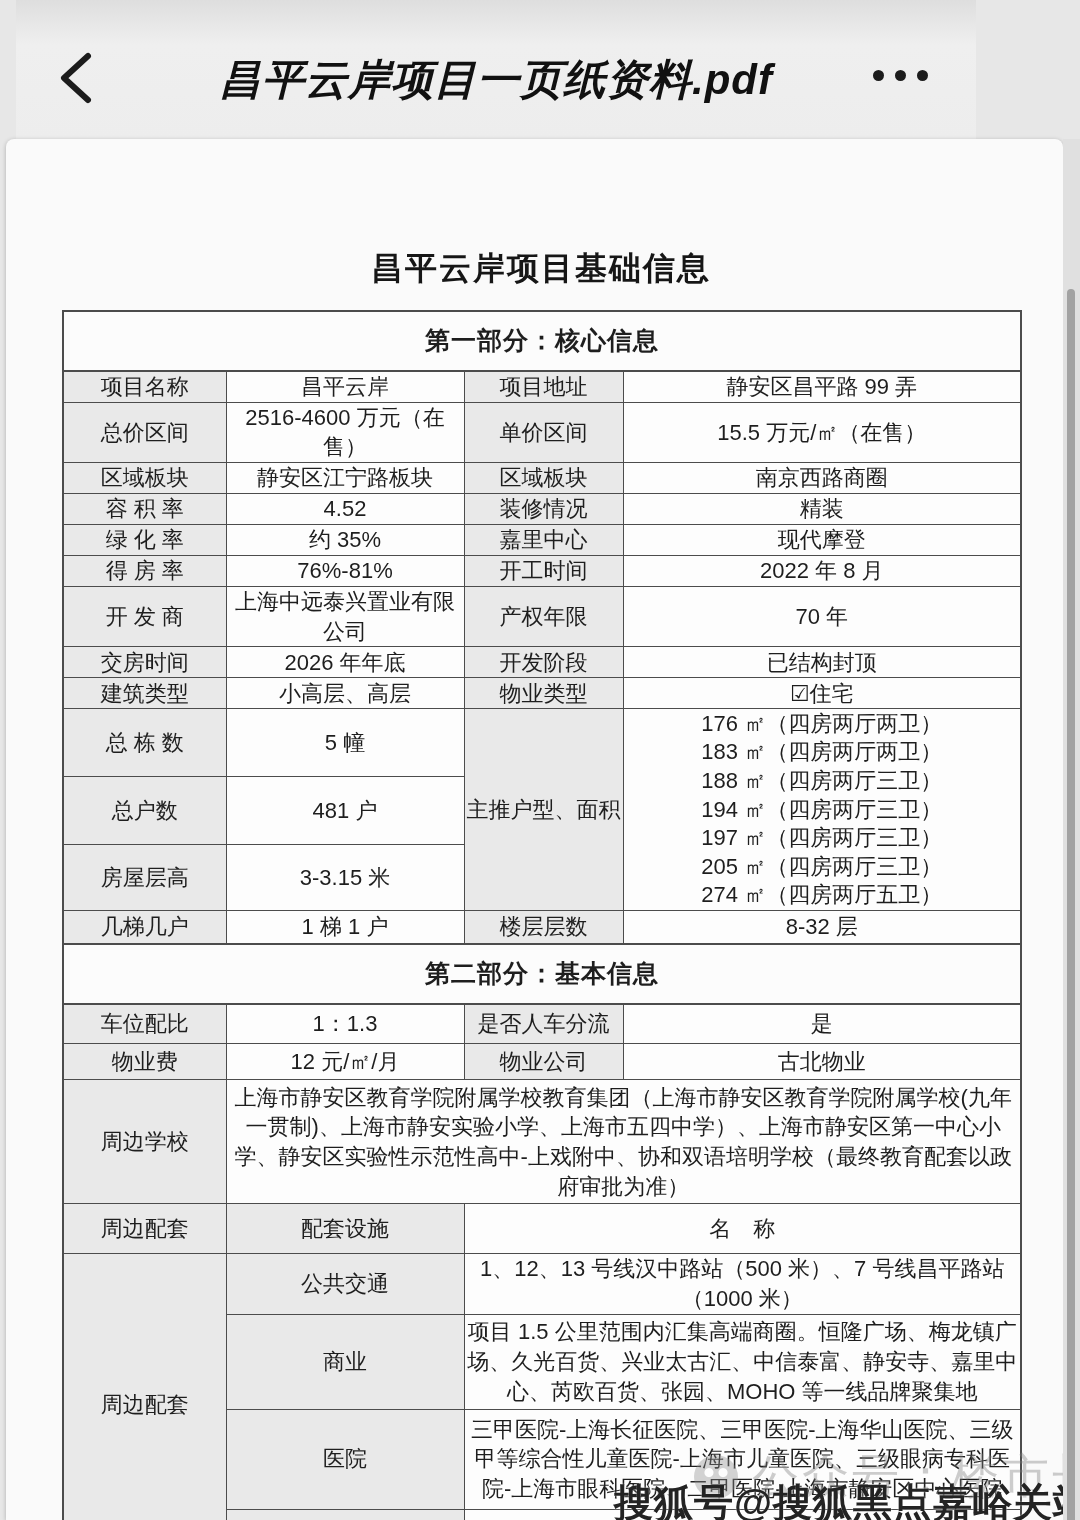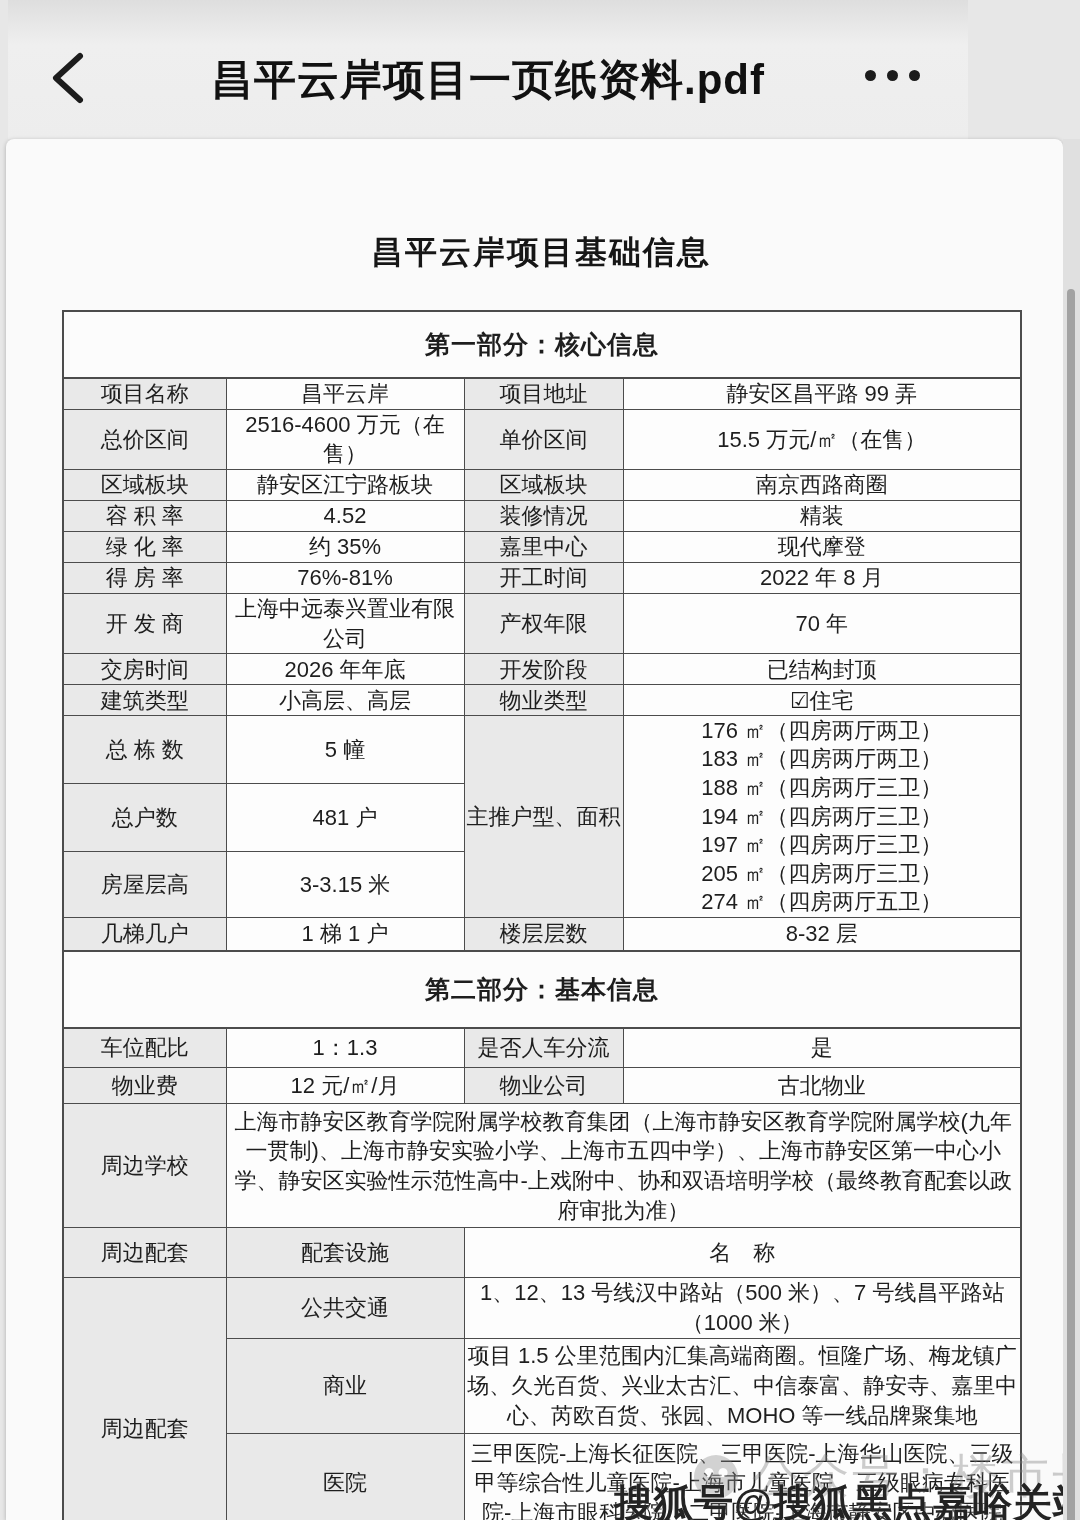--- a/index.html
+++ b/index.html
@@ -1,45 +1,45 @@
 <!DOCTYPE html>
 <html><head>
 <meta charset="utf-8">
 <style>
   html,body{margin:0;padding:0;background:#cfcfcf;}
   .screen{position:relative;width:1080px;height:1520px;overflow:hidden;
     background:#e7e7e7;font-family:"Liberation Sans",sans-serif;color:#1f1f1f;}
 
   
-  .appbar{position:absolute;left:8px;top:0;width:960px;height:139px;
-    background:linear-gradient(#dedede,#efefef 45px,#ededed);}
+  .appbar{position:absolute;left:16px;top:0;width:960px;height:139px;
+    background:linear-gradient(#dedede,#efefef 45px,#ededed);font-style:italic;}
   .appbar .back{position:absolute;left:38px;top:50px;width:44px;height:56px;cursor:pointer;}
   .appbar .title{position:absolute;left:120px;right:120px;top:52px;text-align:center;
     font-size:42px;font-weight:700;color:#111;letter-spacing:1px;white-space:nowrap;
     overflow:hidden;}
   .appbar .more{position:absolute;right:48px;top:70px;display:flex;gap:11px;cursor:pointer;}
   .appbar .more i{width:11px;height:11px;border-radius:50%;background:#1c1c1c;display:block;}
 
   
   .page{position:absolute;left:6px;top:139px;width:1057px;height:1381px;
     background:#fafafa;border-radius:8px 8px 0 0;overflow:hidden;
     box-shadow:0 1px 4px rgba(0,0,0,.25);}
-  .doc-title{position:absolute;top:92px;left:56px;width:958px;text-align:center;
+  .doc-title{position:absolute;top:108px;left:56px;width:958px;text-align:center;
     font-size:32px;font-weight:700;color:#161616;letter-spacing:2px;}
 
   
   table.doc{position:absolute;left:56px;top:171px;width:958px;border-collapse:collapse;
     table-layout:fixed;border:2px solid #4c4c4c;}
   table.doc td{border:1px solid #4c4c4c;text-align:center;vertical-align:middle;
     font-size:22px;color:#1e1e1e;padding:0;line-height:1.35;}
   td.lab{background:#e9e9e9;font-weight:500;}
   td.val{background:#fdfdfd;}
   tr.sech td{font-size:25px;font-weight:700;background:#fcfcfc;
     border-top-width:2px;border-bottom-width:2px;letter-spacing:1px;}
-  tr.h60{height:67px;} tr.h70{height:77px;} tr.h31{height:31px;} tr.h33{height:33px;}
+  tr.h60{height:60px;} tr.h70{height:60px;} tr.h31{height:31px;} tr.h33{height:33px;}
   tr.h40{height:40px;} tr.h36{height:36px;padding-left:12px;} tr.h68{height:68px;} tr.h66{height:66px;}
   tr.h124{height:124px;} tr.h50{height:50px;} tr.h57{height:57px;} tr.h95{height:95px;}
   tr.h100{height:100px;} tr.h46{height:46px;}
   td.longtxt{padding:6px 16px;line-height:31px;}
   td.units{padding:4px 10px;}
   td.units div{line-height:28.6px;}
   .col1{width:163px;} .col2{width:238px;} .col3{width:159px;} .col4{width:398px;}
 
   
   .rail{position:absolute;right:0;top:139px;width:17px;height:1381px;background:#e0e0e0;}

